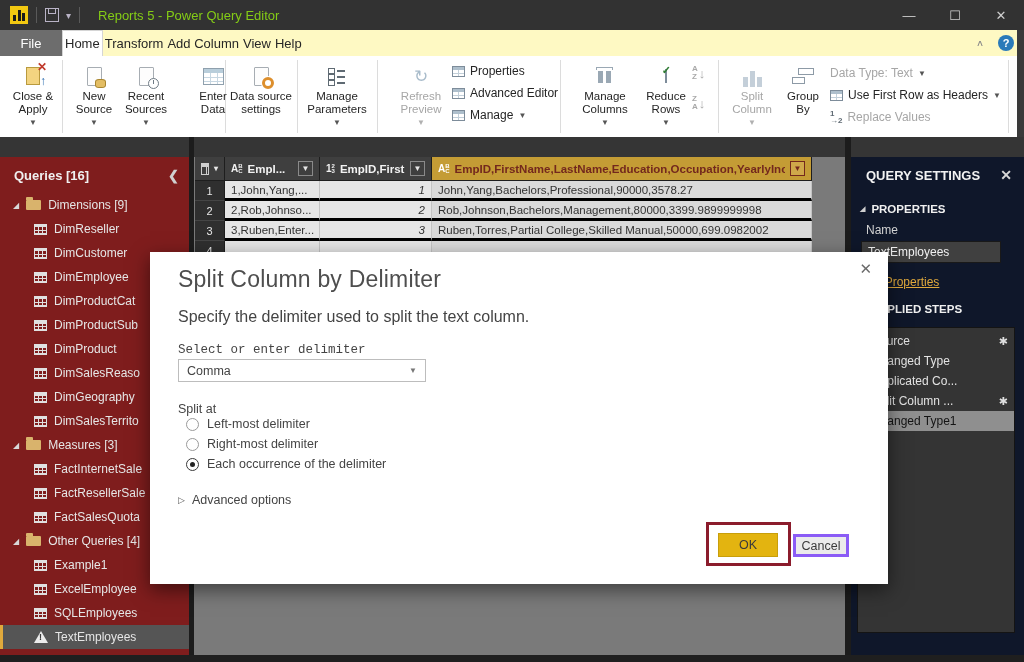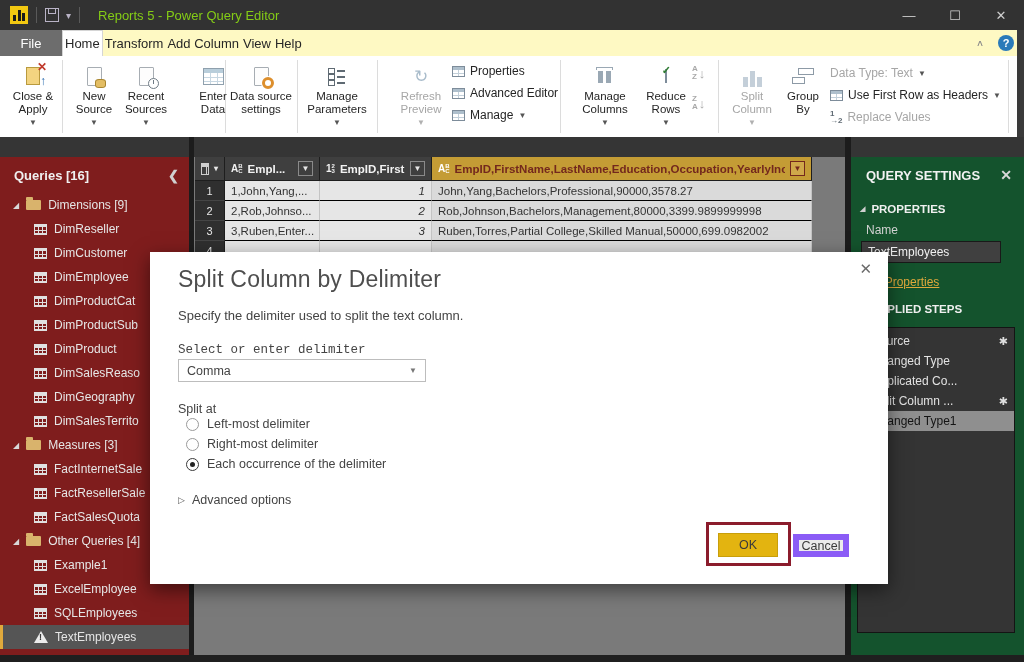--- a/index.html
+++ b/index.html
@@ -143,21 +143,21 @@
     position:relative; flex:none; }
   .warn-icon::after { content:"!"; position:absolute; left:-2px; top:1px;
     font-size:9px; font-weight:bold; color:#3a3a3a; }
 
   
   #canvas { left:194px; top:157px; width:651px; height:498px; background:#7a7a7a; }
   #grid { position:absolute; left:1px; top:0; width:617px; }
   .g-row { display:flex; height:20px; }
   .g-head { height:24px; }
   .cell { overflow:hidden; white-space:nowrap; border-right:1px solid #c4c4c4;
-    border-bottom:1px solid #000000; font-size:11.5px; color:#333; display:flex;
+    border-bottom:3px solid #000000; font-size:11.5px; color:#333; display:flex;
     align-items:center; padding:0 6px; background:#e6e6e6; }
   .c0 { width:30px; flex:none; background:#2f2f2f; color:#e8e8e8; justify-content:center;
     border-right:1px solid #1e1e1e; border-bottom:1px solid #454545; font-size:11px; }
   .c1 { width:95px; flex:none; }
   .c2 { width:112px; flex:none; justify-content:flex-end; font-style:italic; }
   .c3 { width:380px; flex:none; }
   .hcell { background:#3f3f3f; color:#f2f2f2; font-weight:bold; font-size:11.5px;
     border-right:1px solid #1e1e1e; border-bottom:1px solid #1e1e1e; gap:5px;
     font-style:normal; }
   .hcell.sel { background:#c49c35; color:#73281d; }
@@ -168,21 +168,21 @@
     display:flex; align-items:center; justify-content:center; font-size:8px;
     color:#e8e8e8; flex:none; }
   .hcell.sel .hdrop { border-color:#73281d; color:#73281d; background:#cfa84a; }
   .corner-tbl { width:14px; height:12px; border:1px solid #cfcfcf; background:
     linear-gradient(#cfcfcf 3px, transparent 3px),
     linear-gradient(90deg, transparent 4px, #cfcfcf 4px, #cfcfcf 5px, transparent 5px, transparent 9px, #cfcfcf 9px, #cfcfcf 10px, transparent 10px); }
   .sel-col { background:#dadada; }
 
   
   #qs-divider { left:845px; top:137px; width:6px; height:518px; background:#1c1c1c; }
-  #qsettings { left:851px; top:157px; width:173px; height:498px; background:#14532d;
+  #qsettings { left:851px; top:157px; width:173px; height:498px; background:#0f172a;
     color:#e3e3e3; font-size:12px; }
   #qs-header { display:flex; align-items:center; height:36px; padding:0 12px 0 15px;
     font-size:13px; font-weight:bold; color:#f2f2f2; }
   #qs-close { margin-left:auto; font-size:14px; color:#d8d8d8; }
   .qs-sec { display:flex; align-items:center; gap:6px; font-weight:bold; font-size:11.5px;
     color:#f0f0f0; padding:10px 0 6px 9px; }
   .qs-sec .tri { font-size:7px; color:#d0d0d0; }
   #qs-name-label { padding:2px 0 4px 15px; color:#d2d2d2; }
   #qs-name-input { margin-left:10px; width:140px; height:22px; background:#404040;
     border:1px solid #191919; display:flex; align-items:center; padding:0 6px;
@@ -197,42 +197,42 @@
   .step .gear { margin-left:auto; font-size:11px; color:#dedede; }
 
   #bottom-strip { left:0; top:655px; width:1024px; height:7px; background:#1f1f1f; }
 
   
   #dialog { left:150px; top:252px; width:738px; height:332px; background:#ffffff;
     box-shadow:0 6px 18px rgba(0,0,0,.5); color:#444444; z-index:10; }
   #dlg-close { position:absolute; right:16px; top:8px; font-size:15px; color:#6a6a6a; }
   #dlg-title { position:absolute; left:28px; top:14px; font-size:23px; font-weight:300;
     color:#4e4e4e; letter-spacing:.2px; }
-  #dlg-subtitle { position:absolute; left:28px; top:56px; font-size:13px; }
+  #dlg-subtitle { position:absolute; left:28px; top:56px; font-size:16px; }
   #dlg-delim-label { position:absolute; left:28px; top:91px; font-size:12.5px;font-family:Liberation Mono, monospace; }
   #dlg-select { position:absolute; left:28px; top:107px; width:248px; height:23px;
     border:1px solid #bdbdbd; display:flex; align-items:center; padding:0 8px;
     font-size:12.5px; color:#444; }
   #dlg-select .dd { margin-left:auto; color:#777; }
   #dlg-splitat { position:absolute; left:28px; top:150px; font-size:12.5px; }
   .radio-row { position:absolute; left:36px; display:flex; align-items:center; gap:8px;
     font-size:12.5px; }
   .radio { width:13px; height:13px; border-radius:50%; border:1px solid #9a9a9a;
     background:#fff; position:relative; flex:none; }
   .radio.sel { border-color:#3a3a3a; }
   .radio.sel::after { content:""; position:absolute; left:3px; top:3px; width:5px;
     height:5px; border-radius:50%; background:#222; }
   #dlg-advanced { position:absolute; left:28px; top:241px; display:flex;
     align-items:center; gap:7px; font-size:12.5px; }
   #dlg-advanced .tri { font-size:9px; color:#555; }
   #btn-ok { position:absolute; left:568px; top:281px; width:60px; height:24px;
     background:#e3b410; border:1px solid #c89e0b; color:#3b3b3b; font-size:12.5px;
     display:flex; align-items:center; justify-content:center; }
   #btn-cancel { position:absolute; left:643px; top:282px; width:56px; height:23px;
-    background:#ebebeb; border:6px solid #8b5cf6; color:#3b3b3b; font-size:12.5px;
+    background:#ebebeb; border:3px solid #8b5cf6; color:#3b3b3b; font-size:12.5px;
     display:flex; align-items:center; justify-content:center; }
   #ok-annotation { position:absolute; left:556px; top:270px; width:85px; height:44px;
     border:3px solid #8b1c2c; pointer-events:none; }
 </style>
 </head>
 <body>
 
 <div id="app">
 
   <div id="titlebar" class="abs">

